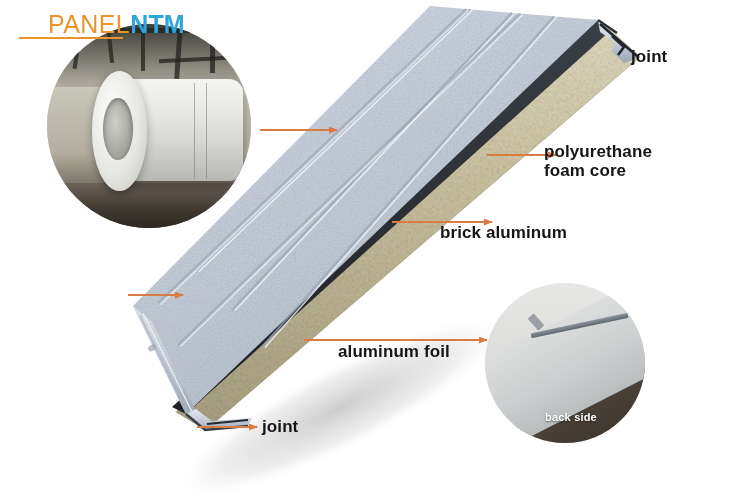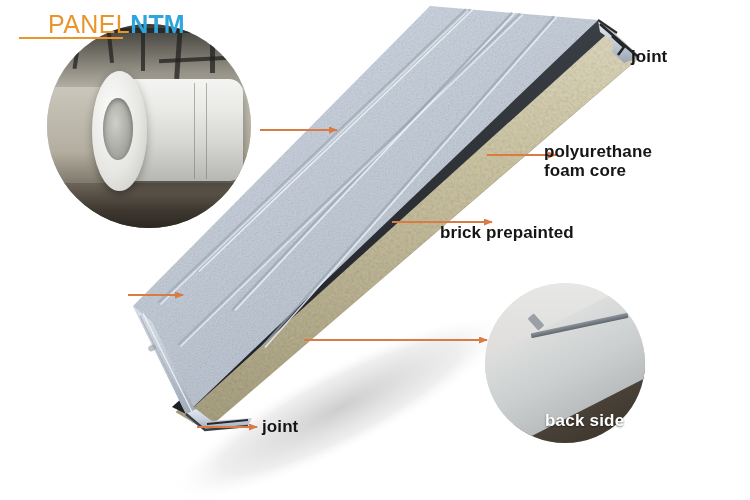--- a/index.html
+++ b/index.html
@@ -59,21 +59,21 @@
       transform:rotate(-27deg);transform-origin:50% 50%;}
   #backside-circle .bs-dark{position:absolute;left:-14%;top:74%;width:135%;height:60%;
       background:linear-gradient(180deg,#4e463c 0%,#3b342c 70%,#2f2a23 100%);
       transform:rotate(-27deg);transform-origin:50% 50%;}
   #backside-circle .bs-lip{position:absolute;left:28%;top:25%;width:62%;height:5px;
       background:linear-gradient(180deg,#8e949c 0%,#5f666d 100%);
       transform:rotate(-12deg);border-radius:1px;}
   #backside-circle .bs-lip2{position:absolute;left:27%;top:22%;width:10%;height:8px;
       background:#9aa0a6;transform:rotate(48deg);border-radius:1px;}
   #backside-label{position:absolute;left:545px;top:411px;z-index:40;
-      color:#ffffff;font-size:17px;font-weight:700;letter-spacing:.2px;
+      color:#ffffff;font-size:11px;font-weight:700;letter-spacing:.2px;
       text-shadow:0 1px 2px rgba(0,0,0,.55);}
 
   
   #panel-wrap{position:absolute;left:0;top:0;width:750px;height:500px;z-index:15;}
   #panel-wrap svg{display:block;}
 
   
   .label{position:absolute;z-index:50;color:#151515;font-weight:700;
          letter-spacing:.1px;line-height:1.14;white-space:pre;}
   #label-ppgi{left:263px;top:47px;font-size:17px;text-align:center;width:160px;}
@@ -253,18 +253,19 @@
       <line x1="197" y1="427" x2="257" y2="427"></line>
     </g>
   </svg>
 
 
   <div class="label" id="label-joint-top">joint</div>
 
   <div class="label" id="label-pu">polyurethane
 foam core</div>
 
-  <div class="label" id="label-brick">brick prepainted</div>
-
+  <div class="label" id="label-brick">brick aluminum</div>
+
+  <div class="label" id="label-alufoil">aluminum foil</div>
 
   <div class="label" id="label-joint-bottom">joint</div>
 
 </div>
 
 </body></html>

